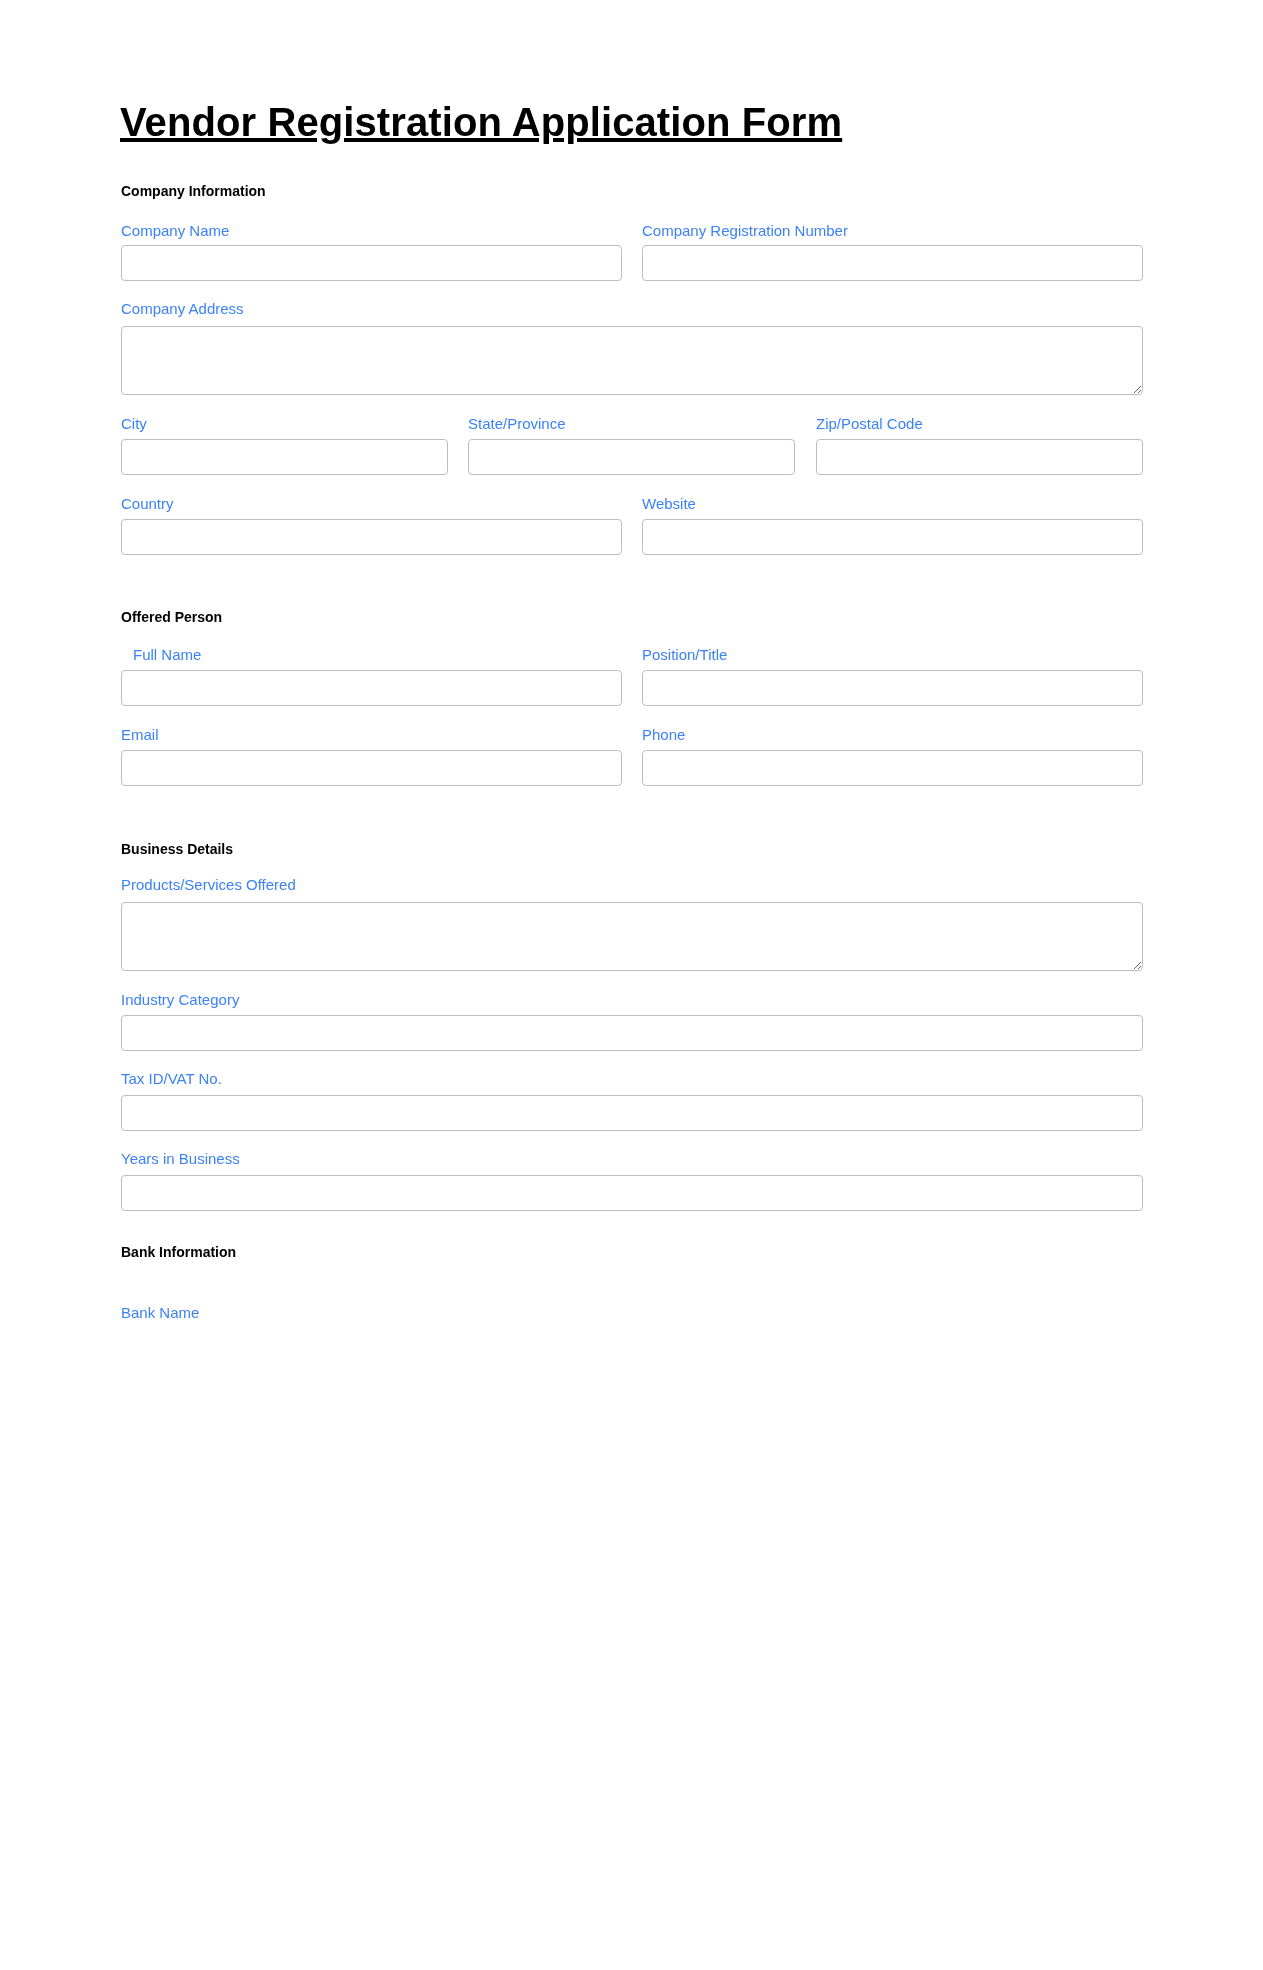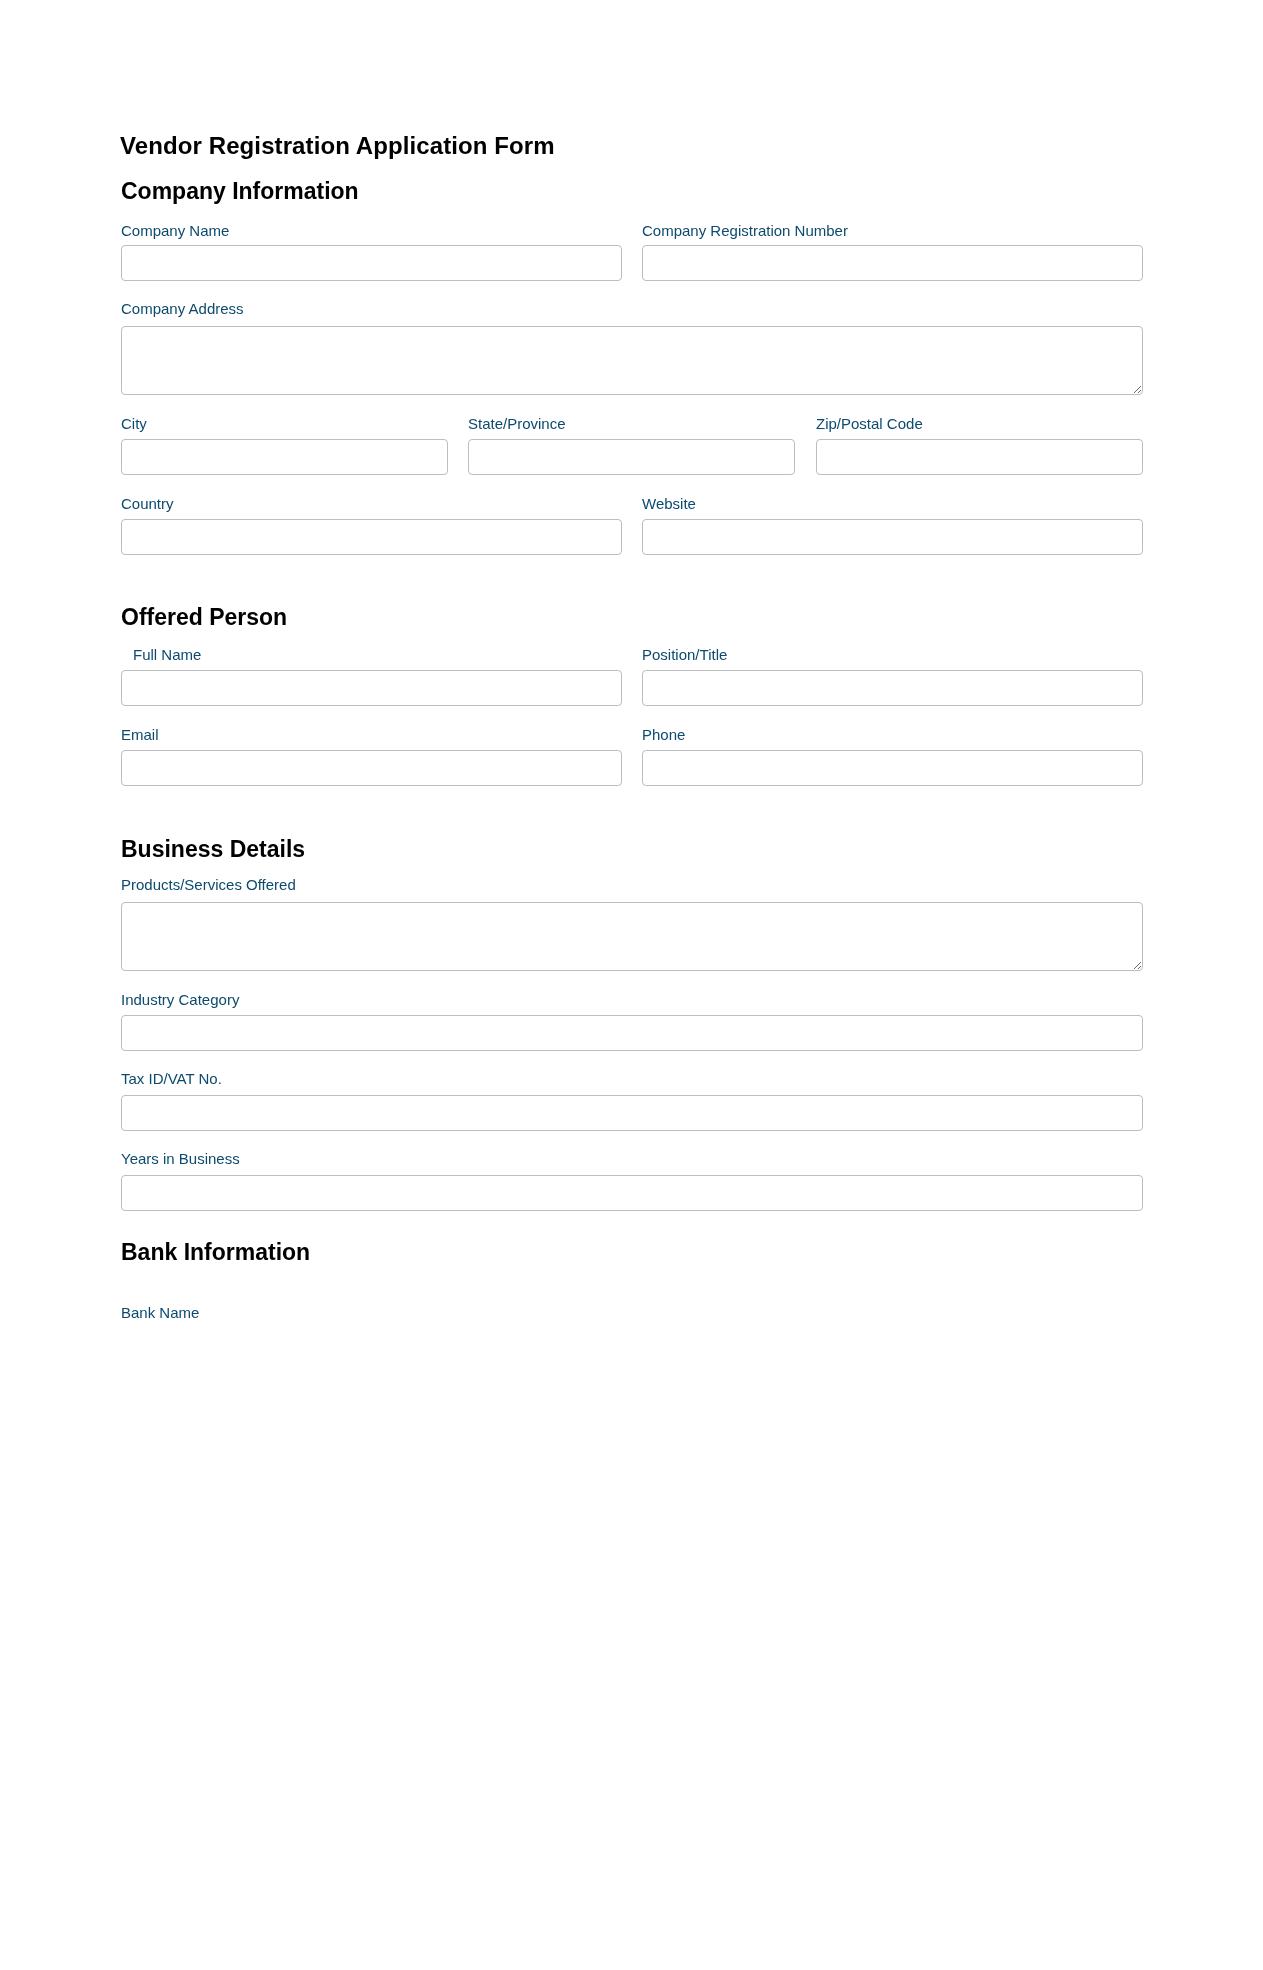--- a/index.html
+++ b/index.html
@@ -2,30 +2,31 @@
 <html><head>
 <meta charset="utf-8">
 <style>
   html, body { margin: 0; padding: 0; background: #ffffff; }
   body {
     width: 1263px; height: 1970px; position: relative; overflow: hidden;
     font-family: "Liberation Sans", sans-serif; color: #000000;
   }
   .abs { position: absolute; }
   .title {
-    left: 120px; top: 128px; margin: 0;
-    font-size: 24px; font-weight: bold; line-height: 36px; white-space: nowrap;
+    left: 120px; top: 104px; margin: 0;
+    font-size: 40px; font-weight: bold; line-height: 36px; white-space: nowrap;
     letter-spacing: 0.1px;
+    text-decoration: underline;
   }
   .section-heading {
     left: 121px; margin: 0;
-    font-size: 23px; font-weight: bold; line-height: 20px; white-space: nowrap;
+    font-size: 14px; font-weight: bold; line-height: 20px; white-space: nowrap;
   }
   .label {
-    font-size: 15px; line-height: 18px; white-space: nowrap; color: #0c4a6e;
+    font-size: 15px; line-height: 18px; white-space: nowrap; color: #3b82f6;
   }
   .field {
     box-sizing: border-box; height: 36px;
     border: 1px solid #bdbdbd; border-radius: 4px; background: #fff;
     margin: 0; padding: 6px 8px;
     font-family: "Liberation Sans", sans-serif; font-size: 15px; outline: none;
   }
   textarea.field { resize: vertical; height: 69px; }
 </style>
 </head>

